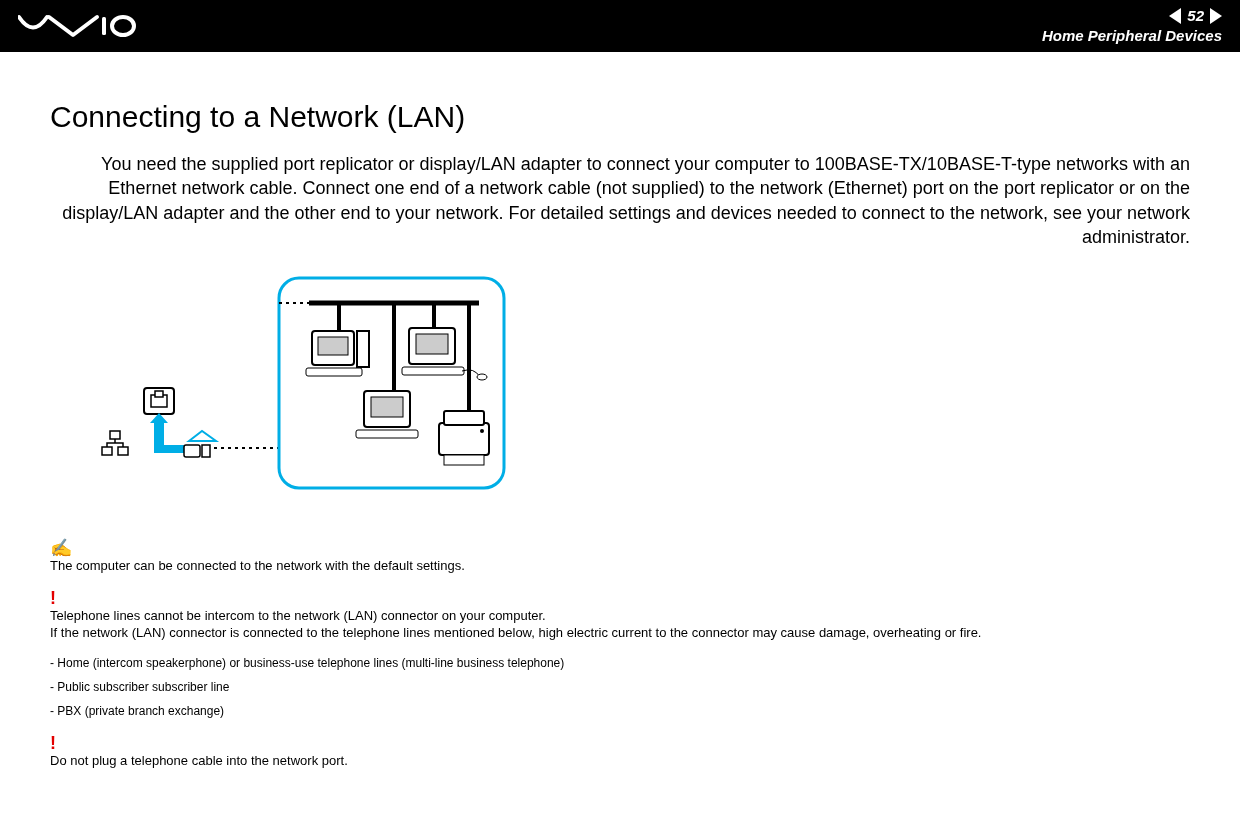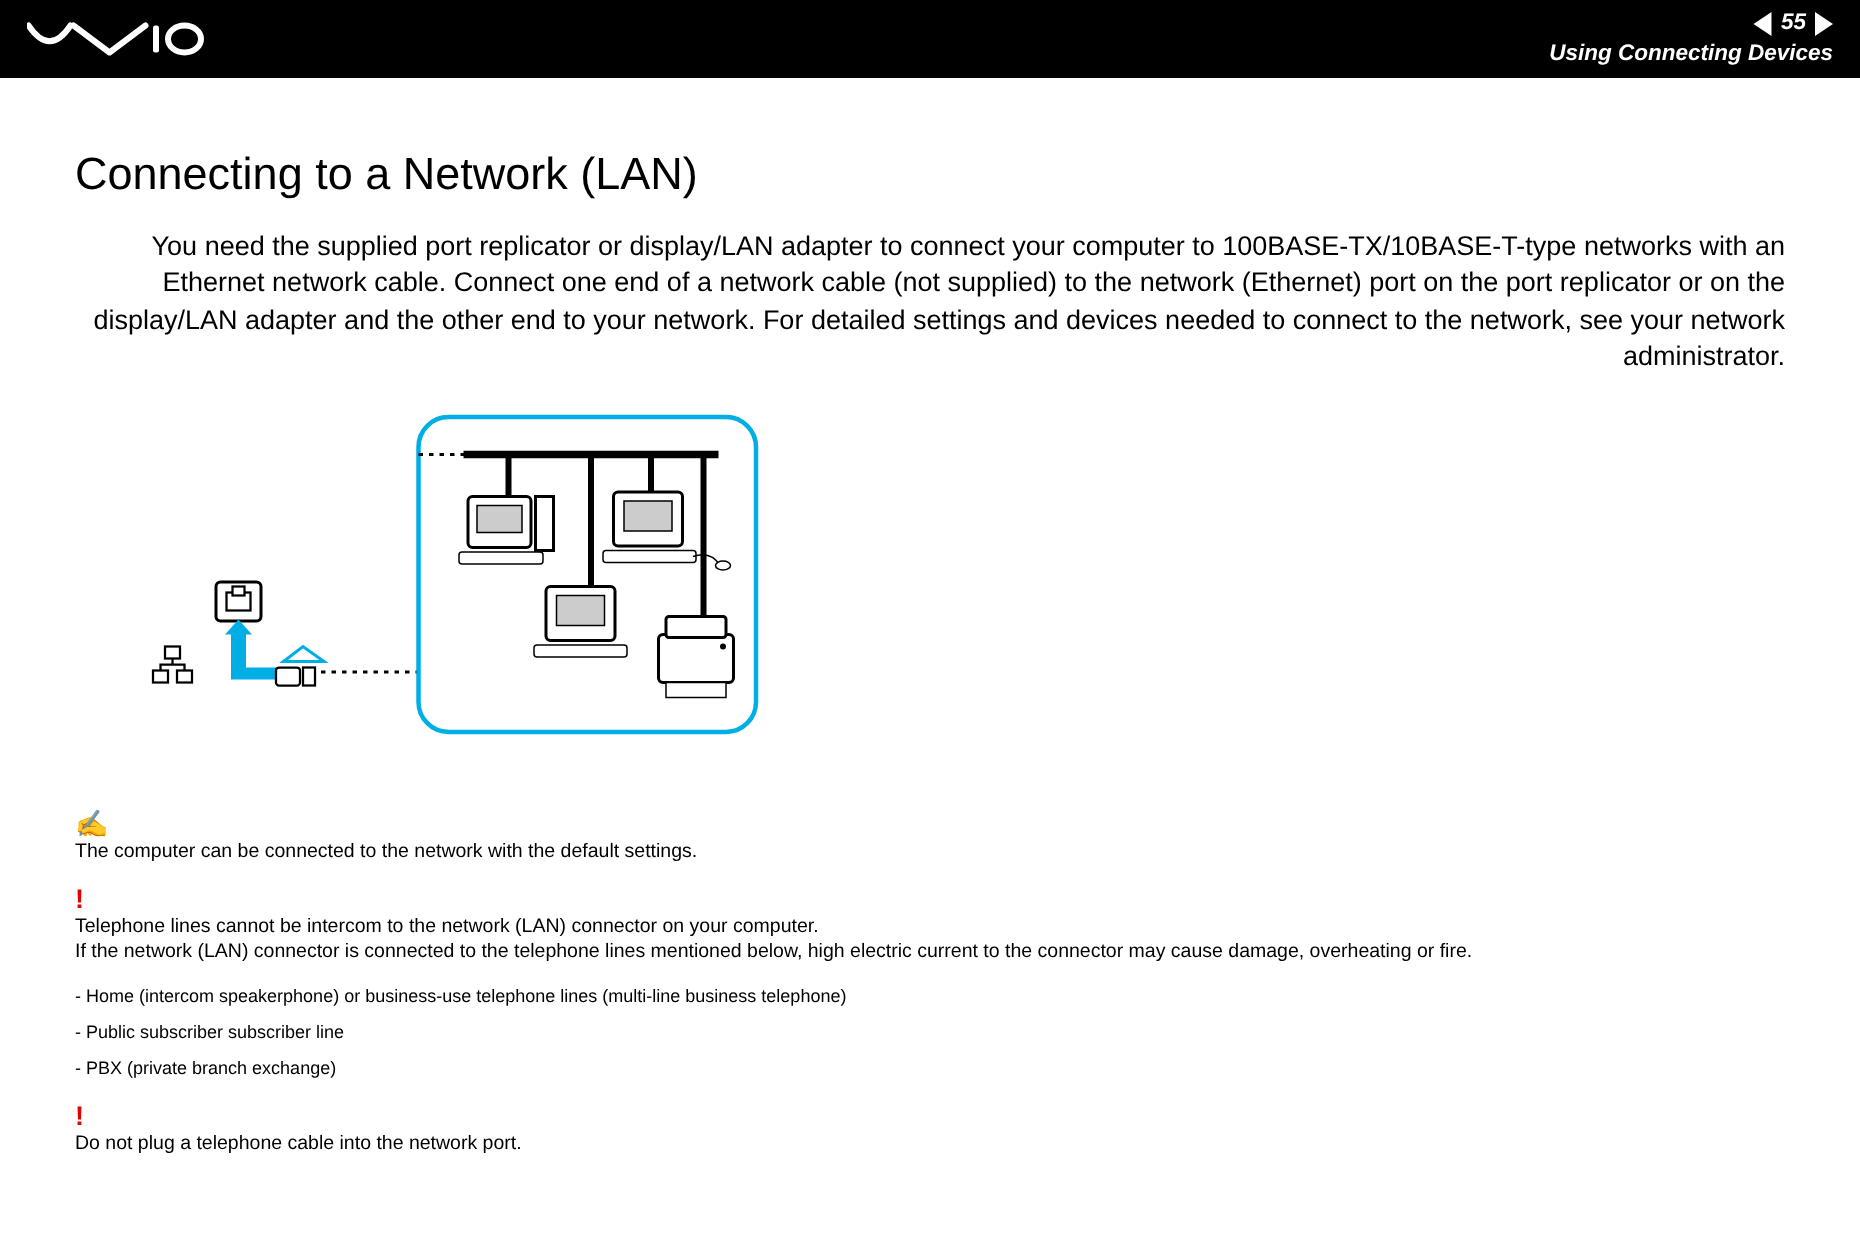--- a/index.html
+++ b/index.html
@@ -91,24 +91,24 @@
     <svg viewBox="0 0 240 48">
       <path d="M2 6 Q 30 48 58 6" stroke="#fff" stroke-width="8" fill="none" stroke-linecap="round"></path>
       <path d="M62 6 L110 42 L158 6" stroke="#fff" stroke-width="8" fill="none" stroke-linecap="round" stroke-linejoin="round"></path>
       <rect x="168" y="6" width="8" height="36" rx="3" fill="#fff"></rect>
       <ellipse cx="210" cy="24" rx="22" ry="18" stroke="#fff" stroke-width="8" fill="none"></ellipse>
     </svg>
   </div>
   <div class="header-right">
     <div class="nav-arrows">
       <div class="tri left"></div>
-      <span class="page-num">55</span>
+      <span class="page-num">52</span>
       <div class="tri right"></div>
     </div>
-    <div class="breadcrumb">Using Connecting Devices</div>
+    <div class="breadcrumb">Home Peripheral Devices</div>
   </div>
 </div>
 
 <div class="content">
   <h1>Connecting to a Network (LAN)</h1>
   <p class="intro">You need the supplied port replicator or display/LAN adapter to connect your computer to 100BASE-TX/10BASE-T-type networks with an Ethernet network cable. Connect one end of a network cable (not supplied) to the network (Ethernet) port on the port replicator or on the display/LAN adapter and the other end to your network. For detailed settings and devices needed to connect to the network, see your network administrator.</p>
 
   <div class="diagram">
     <svg width="430" height="230" viewBox="0 0 430 230">
 

